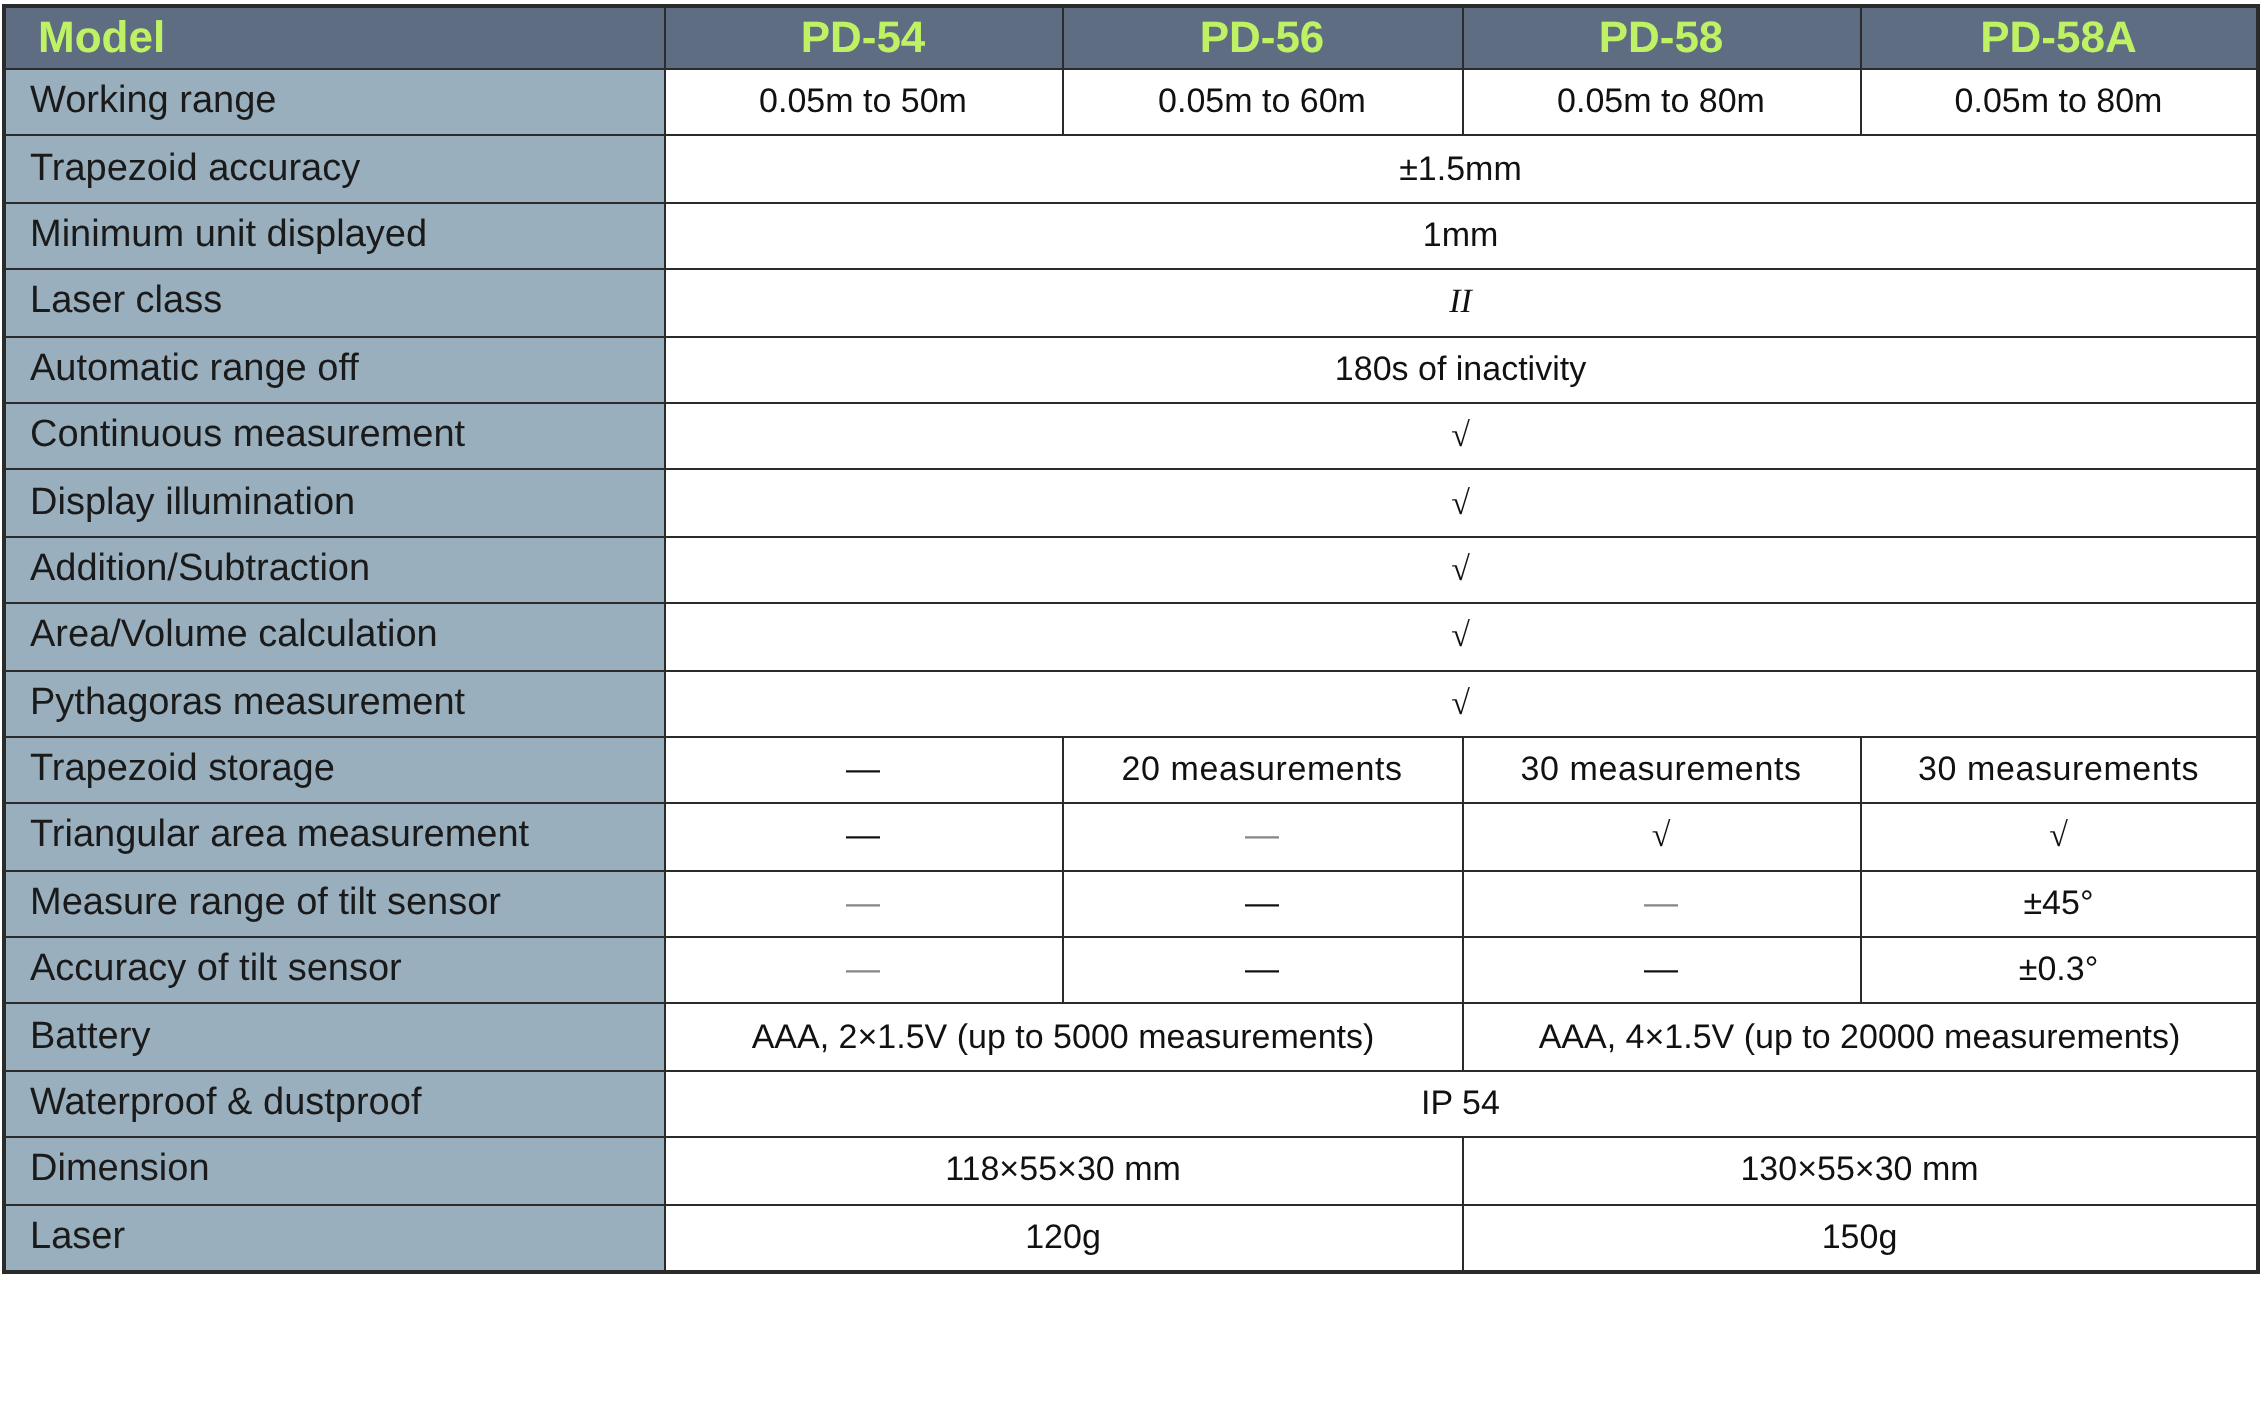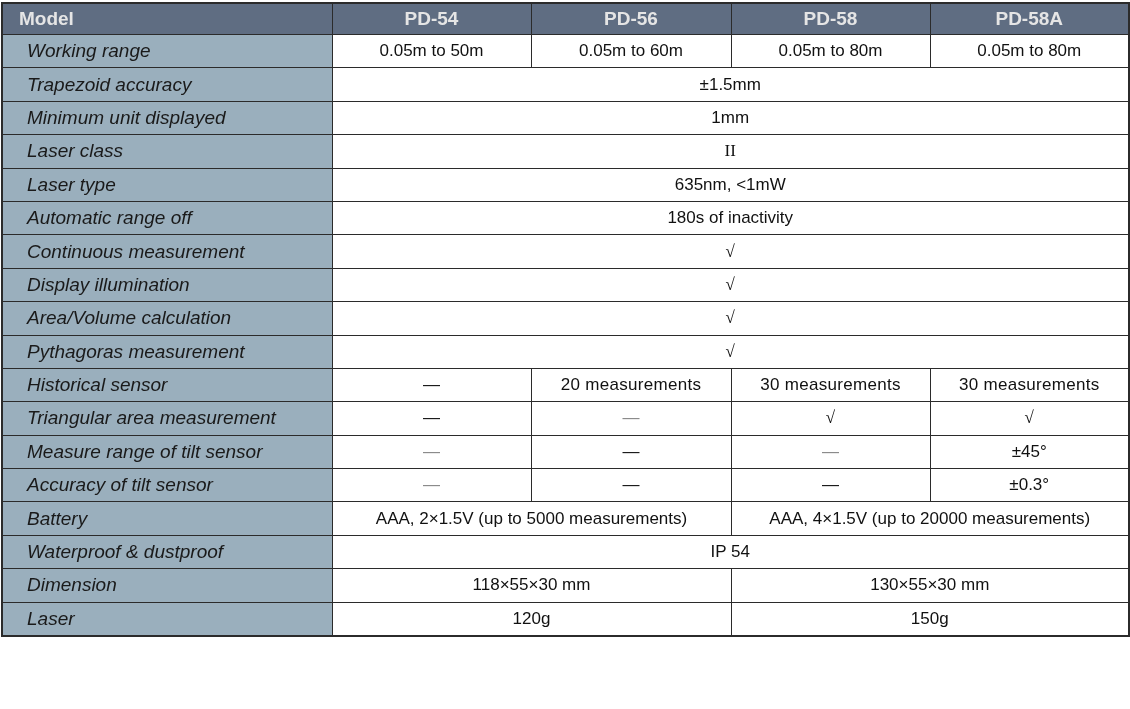--- a/index.html
+++ b/index.html
@@ -14,31 +14,31 @@
     padding: 0;
     height: 32.4px;
     font-size: 17px;
     color: #111;
     text-align: center;
     vertical-align: middle;
     white-space: nowrap;
     overflow: hidden;
   }
   table.spec th {
-    background: #5f6d82; color: #e5e5e5; font-weight: bold; font-size: 19px;
+    background: #5f6d82; color: #bef264; font-weight: bold; font-size: 22px;
     height: 30px;
   }
   table.spec th.h-label { text-align: left; padding-left: 16px; }
   table.spec td.label {
-    background: #9aafbd; text-align: left; padding-left: 24px; font-size: 19px; color: #1a1a1a; font-style: italic;
+    background: #9aafbd; text-align: left; padding-left: 12px; font-size: 19px; color: #1a1a1a;
   }
   table.spec td.val { background: #ffffff; }
   .dash { color: #333; }
   .dash.light { color: #888; }
-  .roman { font-family: "Liberation Serif", serif; font-size: 18px; }
+  .roman { font-family: "Liberation Serif", serif; font-size: 18px; font-style: italic; }
   .narrow { letter-spacing: 0.3px; }
 </style>
 </head>
 <body>
 
 <table class="spec">
   <colgroup>
     <col style="width:330px">
     <col style="width:199px">
     <col style="width:200px">
@@ -68,45 +68,45 @@
     </tr>
     <tr>
       <td class="label">Minimum unit displayed</td>
       <td class="val" colspan="4">1mm</td>
     </tr>
     <tr>
       <td class="label">Laser class</td>
       <td class="val roman" colspan="4">II</td>
     </tr>
     <tr>
-      <td class="label">Laser type</td>
-      <td class="val" colspan="4">635nm,  &lt;1mW</td>
-    </tr>
-    <tr>
       <td class="label">Automatic range off</td>
       <td class="val" colspan="4">180s of inactivity</td>
     </tr>
     <tr>
       <td class="label">Continuous measurement</td>
       <td class="val roman" colspan="4">√</td>
     </tr>
     <tr>
       <td class="label">Display illumination</td>
       <td class="val roman" colspan="4">√</td>
     </tr>
     <tr>
+      <td class="label">Addition/Subtraction</td>
+      <td class="val roman" colspan="4">√</td>
+    </tr>
+    <tr>
       <td class="label">Area/Volume calculation</td>
       <td class="val roman" colspan="4">√</td>
     </tr>
     <tr>
       <td class="label">Pythagoras measurement</td>
       <td class="val roman" colspan="4">√</td>
     </tr>
     <tr>
-      <td class="label">Historical sensor</td>
+      <td class="label">Trapezoid storage</td>
       <td class="val dash">—</td>
       <td class="val narrow">20 measurements</td>
       <td class="val narrow">30 measurements</td>
       <td class="val narrow">30 measurements</td>
     </tr>
     <tr>
       <td class="label">Triangular area measurement</td>
       <td class="val dash">—</td>
       <td class="val dash light">—</td>
       <td class="val roman">√</td>

